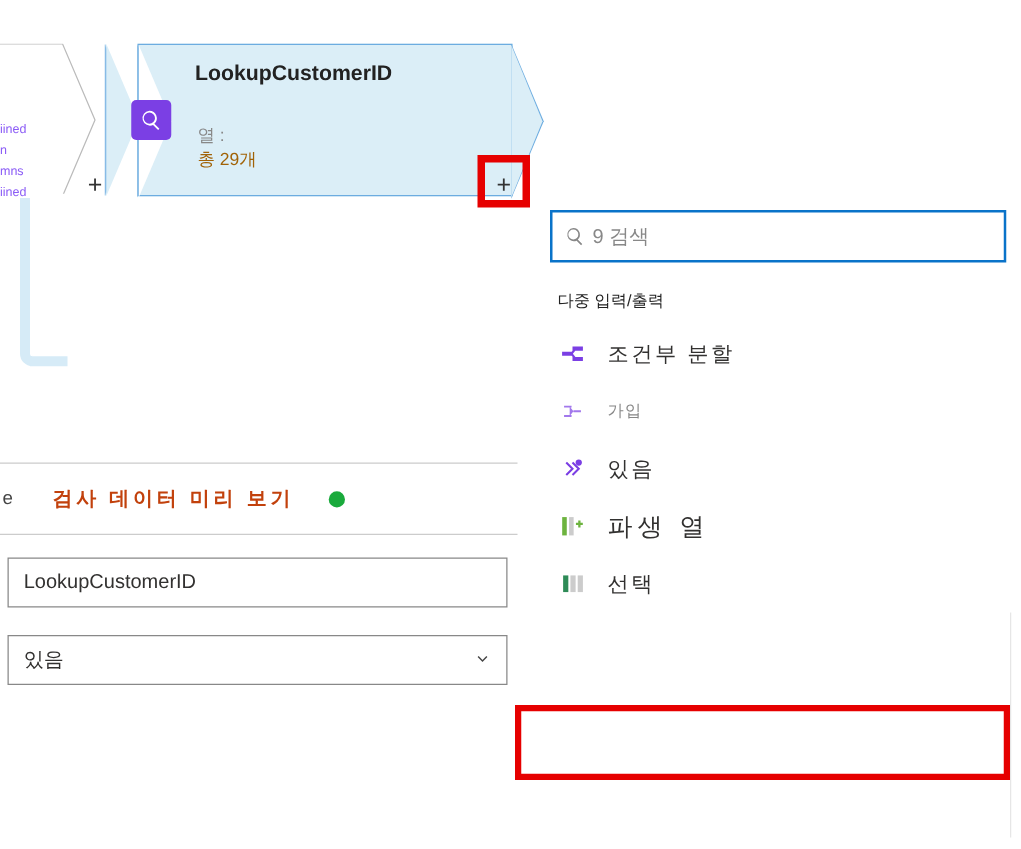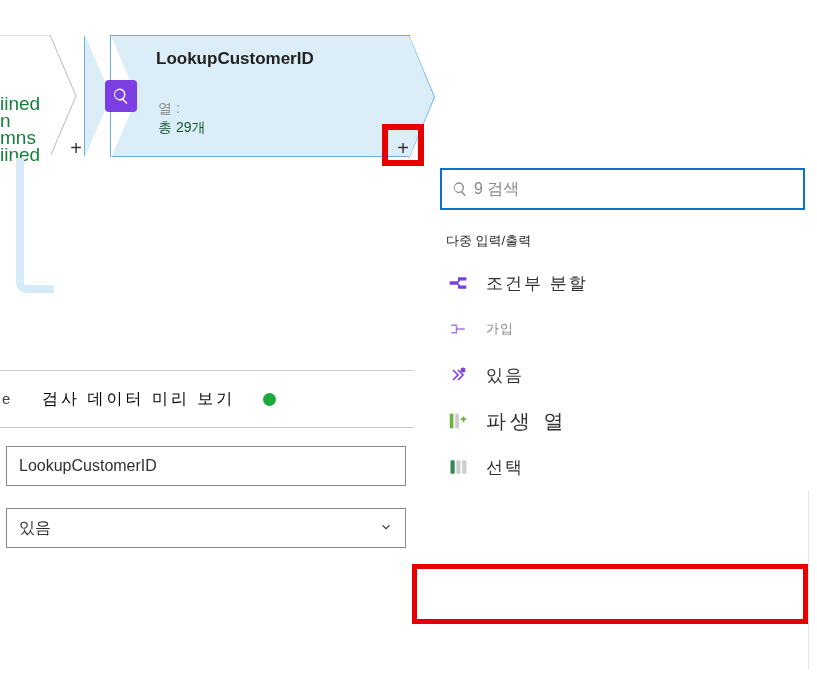--- a/index.html
+++ b/index.html
@@ -31,23 +31,23 @@
       position: absolute;
       top: 0;
       left: 0;
       width: 120px;
       height: 120px;
     }
     .node-left-text {
       position: absolute;
       top: 60px;
       left: 40px;
-      font-size: 19px;
+      font-size: 10px;
       line-height: 17px;
-      color: #15803d;
+      color: #8b5cf6;
     }
 
     
     .node-main {
       position: absolute;
       top: 35px;
       left: 110px;
       width: 300px;
       height: 122px;
     }
@@ -137,21 +137,21 @@
       top: 65px;
       left: 48px;
       font-size: 14px;
       color: #888;
     }
     .node-sub2 {
       position: absolute;
       top: 84px;
       left: 48px;
       font-size: 14px;
-      color: #14532d;
+      color: #a16207;
     }
 
     
     .plus-btn {
       position: absolute;
       width: 22px;
       height: 22px;
       font-size: 20px;
       line-height: 20px;
       text-align: center;
@@ -288,22 +288,23 @@
       border-top: 1px solid #ccc;
     }
     .bp-header {
       display: flex;
       align-items: center;
       height: 56px;
       padding: 0 10px 0 42px;
     }
     .bp-title {
       font-size: 16px;
-      color: #000000;
+      color: #c2410c;
       letter-spacing: 3px;
+      font-weight: bold;
     }
     .dot {
       width: 13px;
       height: 13px;
       border-radius: 50%;
       background: #1aaa3c;
       margin-left: 28px;
     }
     .truncated-left {
       position: absolute;

